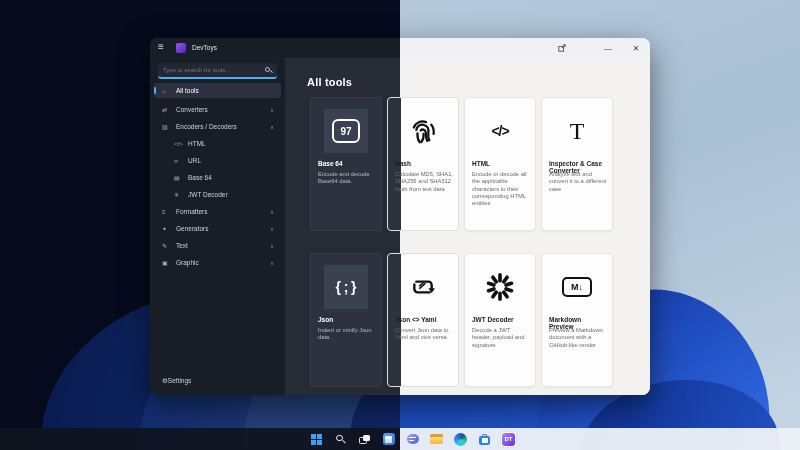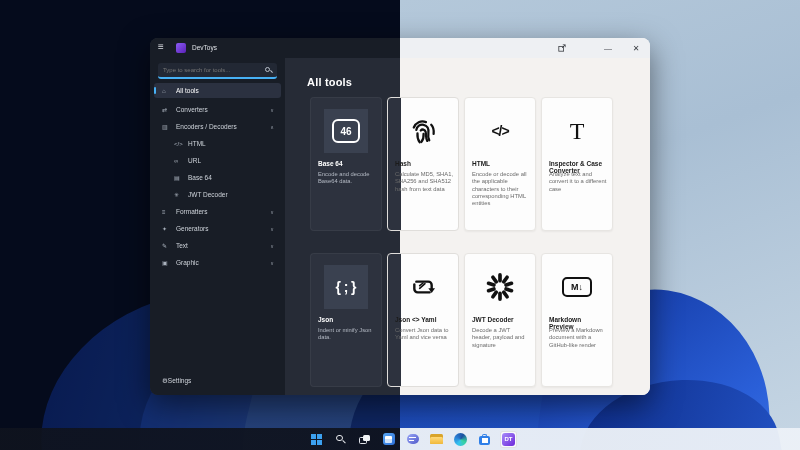--- a/index.html
+++ b/index.html
@@ -215,21 +215,21 @@
         <span class="nicon">⚙</span>
         <span>Settings</span>
       </div>
     </div>
 
     <div class="content">
       <div class="heading">All tools</div>
 
       <div class="card dark" style="left:25px; top:39px">
         <div class="iconwrap">
-            <div class="i64">46</div>
+            <div class="i64">97</div>
           </div>
         <div class="title">Base 64</div>
         <div class="desc">Encode and decode Base64 data.</div>
       </div>
 
       <div class="card split" style="left:102px; top:39px">
         <div class="iconwrap">
           <svg width="34" height="34" viewBox="0 0 24 24" fill="none" stroke="#111" stroke-width="1.6" stroke-linecap="round">
             <path d="M5.5 9.5c1.4-3.4 5-5.2 8.6-3.8"></path>
             <path d="M17.8 7.6c1.5 1.6 2 3.8 1.7 6.4"></path>

